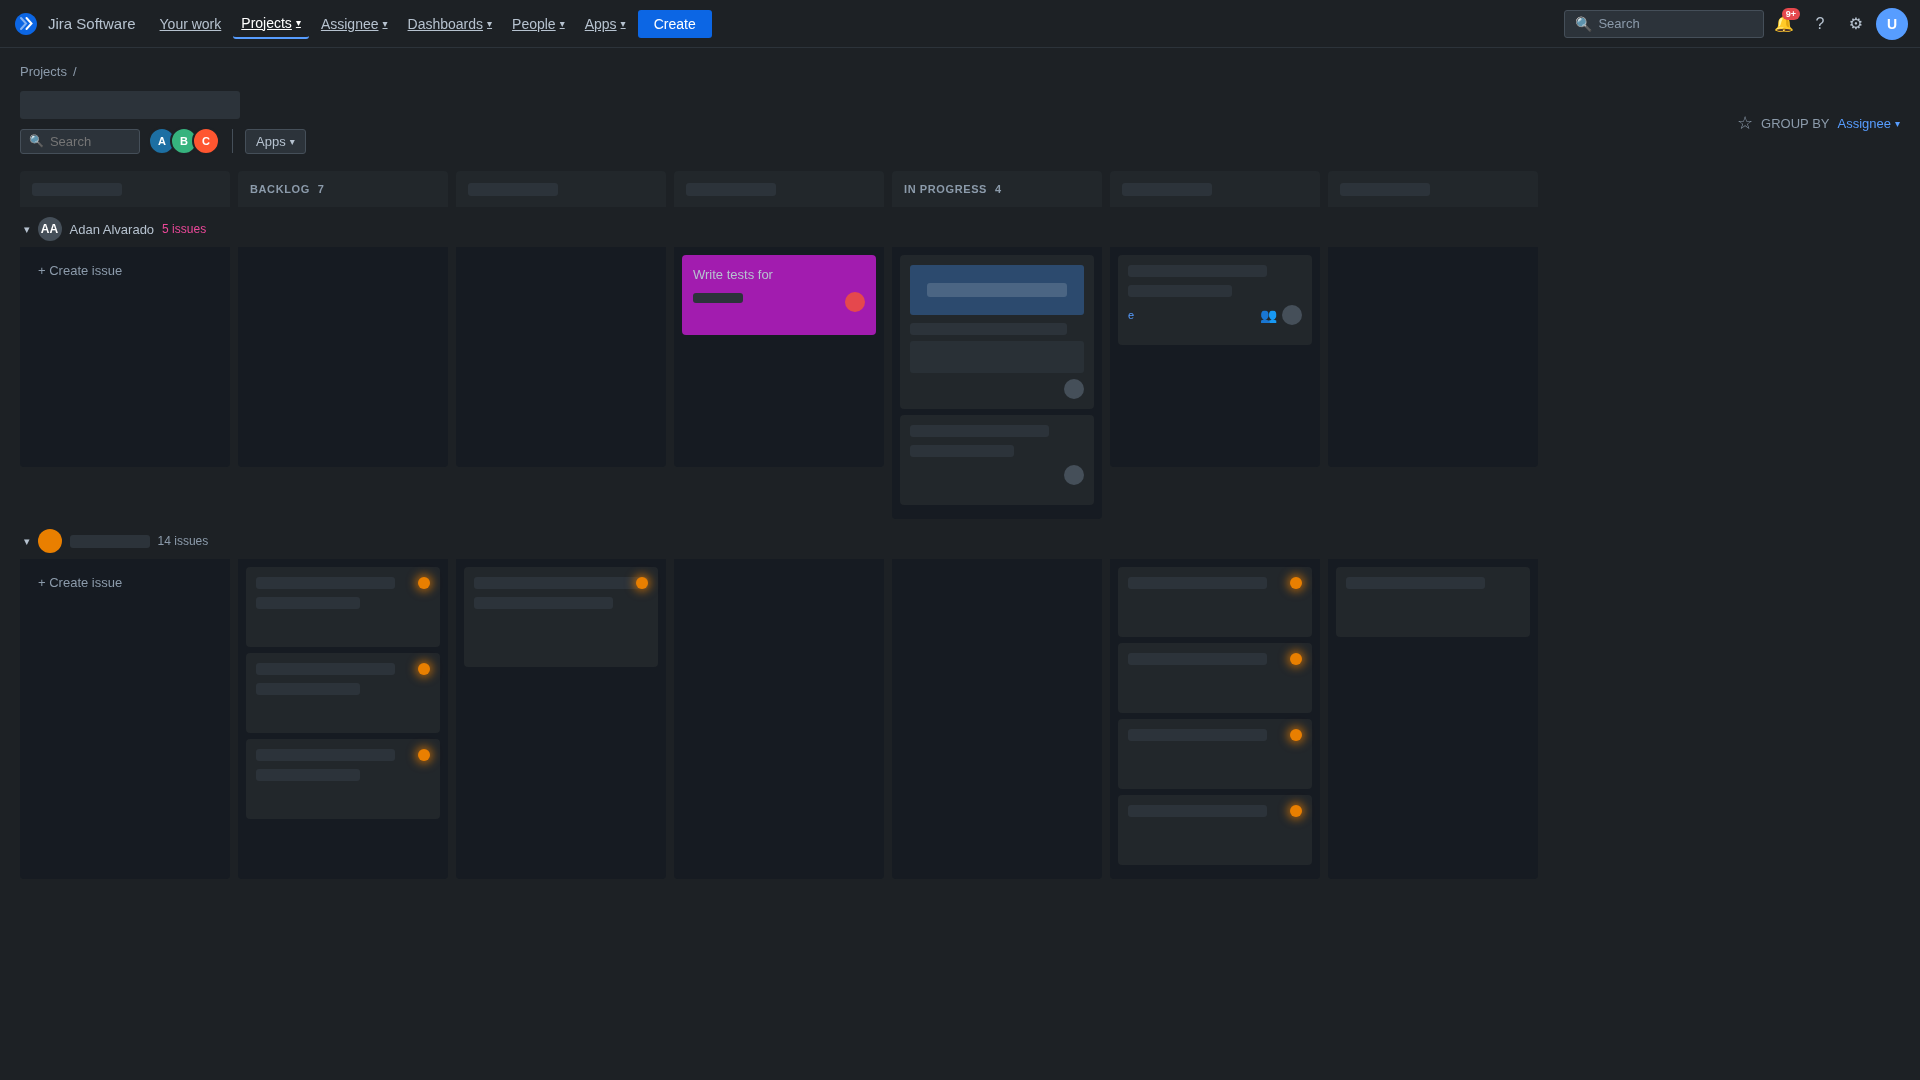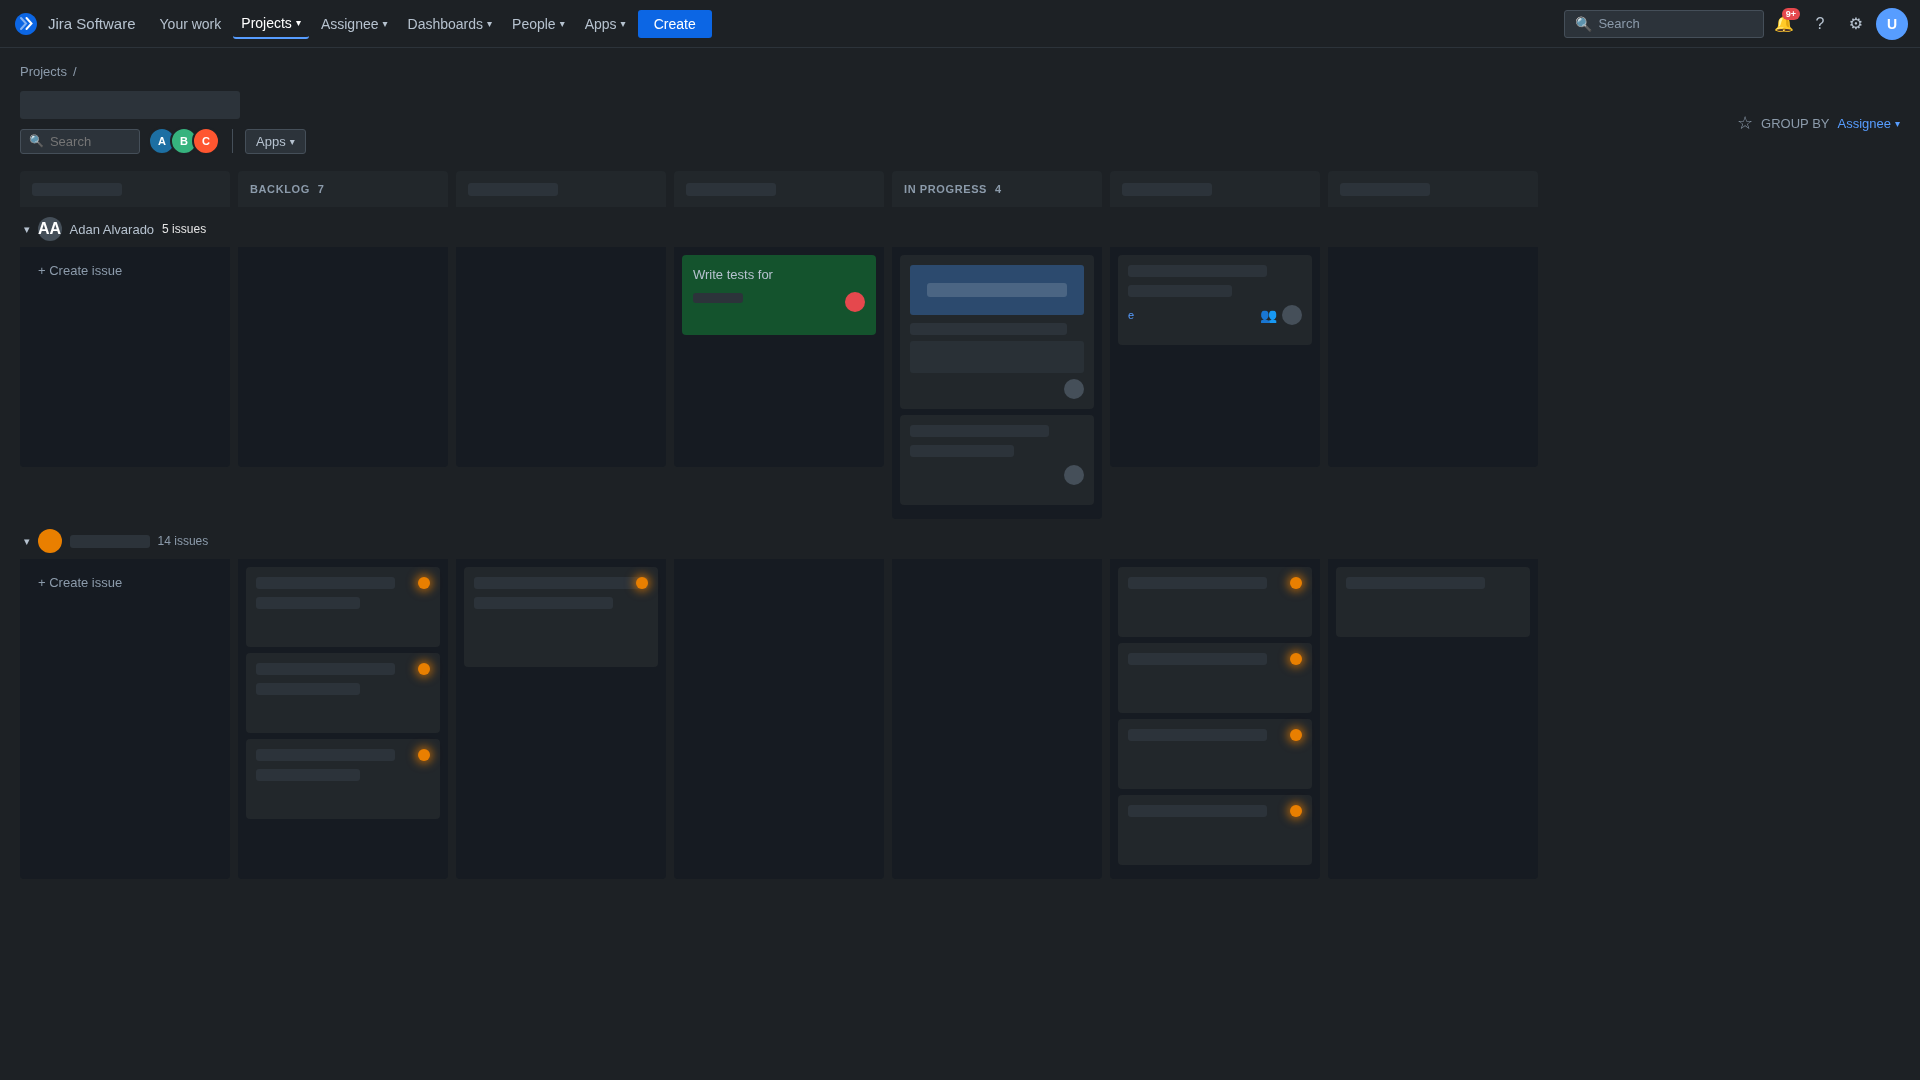--- a/index.html
+++ b/index.html
@@ -50,20 +50,21 @@
     .nav-item {
       color: #b6c2cf;
       padding: 6px 8px;
       border-radius: 3px;
       cursor: pointer;
       display: flex;
       align-items: center;
       gap: 4px;
       white-space: nowrap;
       font-size: 14px;
+      text-decoration: underline;
     }
     .nav-item.active {
       color: #fff;
       border-bottom: 2px solid #579dff;
     }
     .nav-chevron { font-size: 10px; }
     .create-btn {
       background: #0c66e4;
       color: #fff;
       border: none;
@@ -232,21 +233,21 @@
     }
     .star-btn {
       color: #8c9bab;
       cursor: pointer;
       font-size: 18px;
     }
     .group-chevron { cursor: pointer; font-size: 11px; }
 
     
     .card {
-      background: #14532d;
+      background: #a21caf;
       border-radius: 4px;
       padding: 10px;
       margin-bottom: 6px;
       cursor: pointer;
       border: 1px solid transparent;
       min-height: 80px;
     }
     .card-title {
       font-size: 13px;
       color: #b6c2cf;
@@ -502,23 +503,23 @@
 
         <div class="col-unit">
           <div class="col-head-box">
             <div class="col-head-blur"></div>
           </div>
         </div>
       </div>
 
       <div style="display:flex;align-items:center;gap:8px;padding:10px 4px 6px;width:100%;">
         <span class="group-chevron">▾</span>
-        <div style="width:24px;height:24px;border-radius:50%;background:#454f59;display:flex;align-items:center;justify-content:center;font-size:16px;color:#fff;font-weight:600;">AA</div>
+        <div style="width:24px;height:24px;border-radius:50%;background:#454f59;display:flex;align-items:center;justify-content:center;font-size:12px;color:#fff;font-weight:600;">AA</div>
         <span style="font-weight:400;color:#b6c2cf;">Adan Alvarado</span>
-        <span style="color:#e5e5e5;font-size:12px;">5 issues</span>
+        <span style="color:#ec4899;font-size:12px;">5 issues</span>
       </div>
 
       <div class="cols-row">
 
         <div class="col-unit">
           <div style="background:#161b22;border-radius:0 0 4px 4px;padding:8px;min-height:220px;">
             <button class="create-issue-btn">+ Create issue</button>
           </div>
         </div>
 

